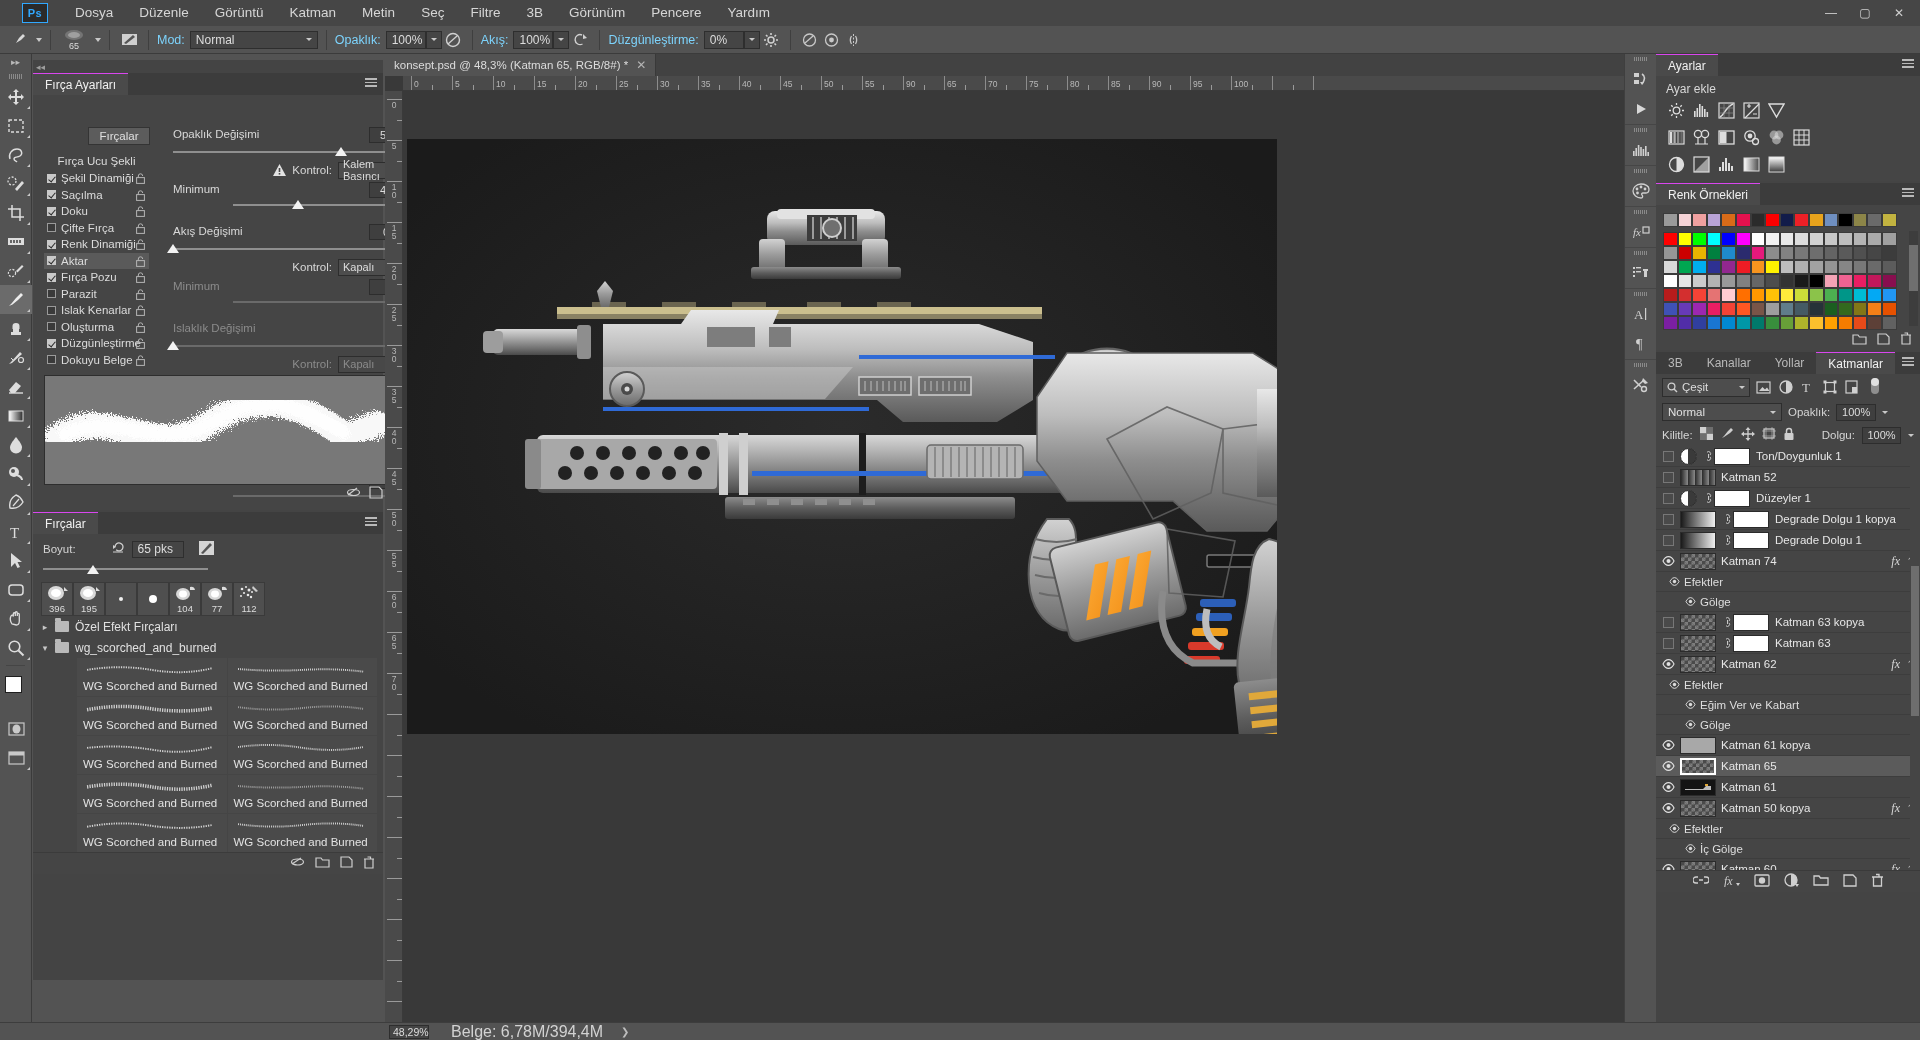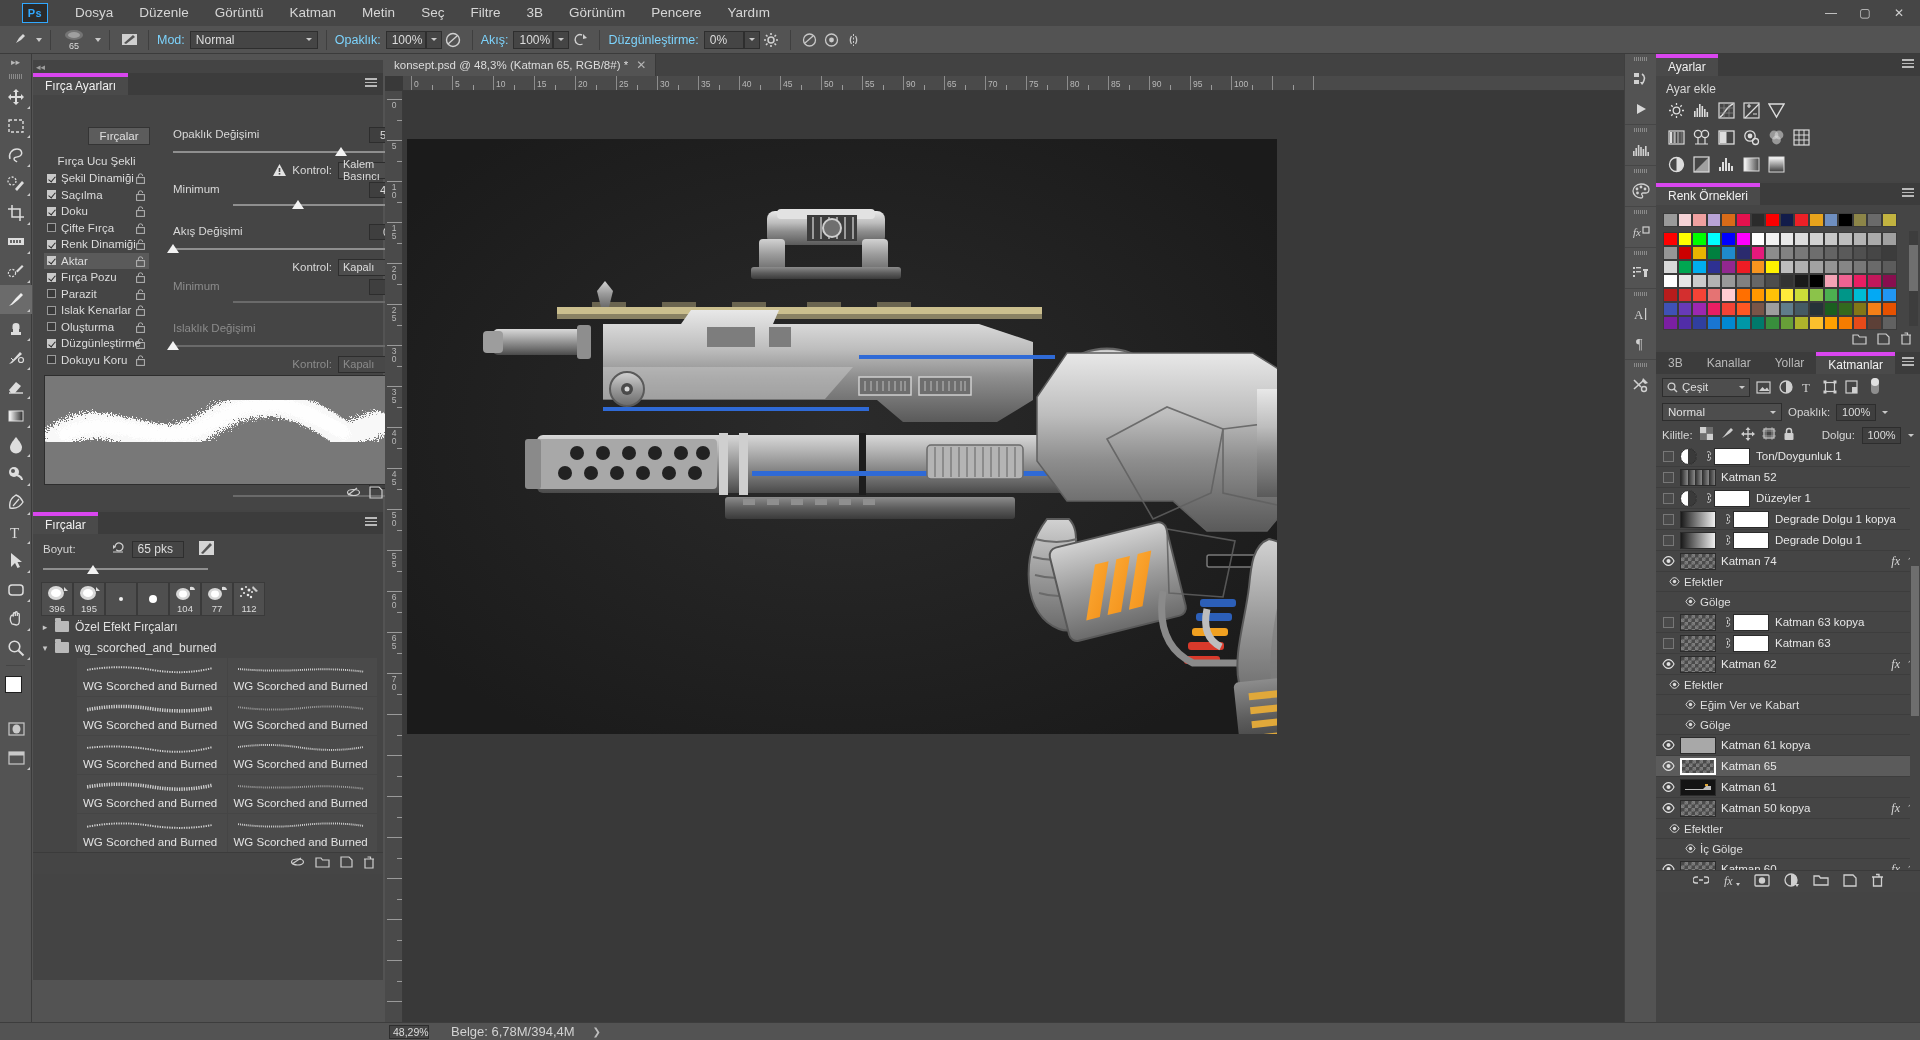--- a/index.html
+++ b/index.html
@@ -61,21 +61,21 @@
   .sw-bg { position:absolute; left:13px; top:11px; width:17px;height:17px;background:#000;border:1px solid #1f1f1f; z-index:-1;}
 
   
   .leftdock { position:absolute; left:33px; top:60px; width:350px; height:920px; background:#444; }
   .dock-collapse { height:13px; background:#444; color:#9d9d9d; font-size:9px;
      display:flex; align-items:center; padding-left:3px; }
   .panel { background:#444; }
   .ptabs { height:22px; background:#3c3c3c; display:flex; align-items:flex-end; position:relative; }
   .ptab { height:22px; padding:0 12px; display:flex; align-items:center; font-size:12px; color:#b9b9b9;
      background:#3c3c3c; }
-  .ptab.on { background:#4a4a4a; color:#f0f0f0; border-top:4px solid #d946ef; }
+  .ptab.on { background:#4a4a4a; color:#f0f0f0; border-top:1px solid #d946ef; }
   .pmenu { position:absolute; right:6px; top:5px; width:12px; height:10px; }
   .pmenu span { display:block; height:1.5px; background:#b9b9b9; margin-bottom:2px; }
 
   
   .bs-body { background:#454545; height:415px; position:relative; }
   .bs-brushes-btn { position:absolute; left:55px; top:32px; width:62px; height:18px;
      background:#5c5c5c; border:1px solid #343434; font-size:11.5px; color:#e0e0e0;
      display:flex; align-items:center; justify-content:center; }
   .bs-list { position:absolute; left:11px; top:57px; width:105px; }
   .bs-head { height:18px; display:flex; align-items:center; justify-content:center;
@@ -216,21 +216,21 @@
   .ly-scroll { position:absolute; right:0; top:0; width:10px; bottom:0; background:#454545; }
   .ly-sthumb { position:absolute; right:1px; width:8px; background:#6e6e6e; }
   .ly-foot { height:22px; display:flex; align-items:center; justify-content:center;
      gap:14px; background:#454545; border-top:1px solid #3a3a3a; }
 
   
   .statusbar { position:absolute; left:0; bottom:0; width:1920px; height:18px; background:#535353;
      display:flex; align-items:center; border-top:1px solid #3d3d3d; }
   .st-zoom { width:40px; margin-left:389px; height:14px; background:#454545; border:1px solid #2e2e2e;
      font-size:10.5px; color:#ddd; display:flex; align-items:center; padding-left:3px; }
-  .st-info { margin-left:22px; font-size:13px; color:#d2d2d2; }
+  .st-info { margin-left:22px; font-size:16px; color:#d2d2d2; }
   .st-arrow { margin-left:18px; color:#bdbdbd; font-size:10px; }
 
   .mini-stroke { width:100%; height:16px; }
 </style>
 </head>
 <body>
 
 <div class="app">
 
   <div class="menubar">
@@ -615,21 +615,21 @@
               <div class="bs-row">
                 <span class="bs-cb on"></span>
                 <span class="bs-txt">Düzgünleştirme</span>
                 <svg class="lock-ic" width="9" height="11" viewBox="0 0 9 11">
                   <rect x="0.6" y="4.6" width="7.8" height="5.8" fill="none" stroke="#b4b4b4" stroke-width="1"></rect>
                   <path d="M2.3 4.6 V3 a2.2 2.2 0 0 1 4.4 0" fill="none" stroke="#b4b4b4" stroke-width="1"></path>
                 </svg>
               </div>
               <div class="bs-row">
                 <span class="bs-cb"></span>
-                <span class="bs-txt">Dokuyu Koru</span>
+                <span class="bs-txt">Dokuyu Belge</span>
                 <svg class="lock-ic" width="9" height="11" viewBox="0 0 9 11">
                   <rect x="0.6" y="4.6" width="7.8" height="5.8" fill="none" stroke="#b4b4b4" stroke-width="1"></rect>
                   <path d="M2.3 4.6 V3 a2.2 2.2 0 0 1 4.4 0" fill="none" stroke="#b4b4b4" stroke-width="1"></path>
                 </svg>
               </div>
             </div>
         </div>
         <div class="bs-right">
           <div id="bs-groups">
               <div style="margin-bottom: 13px;">

